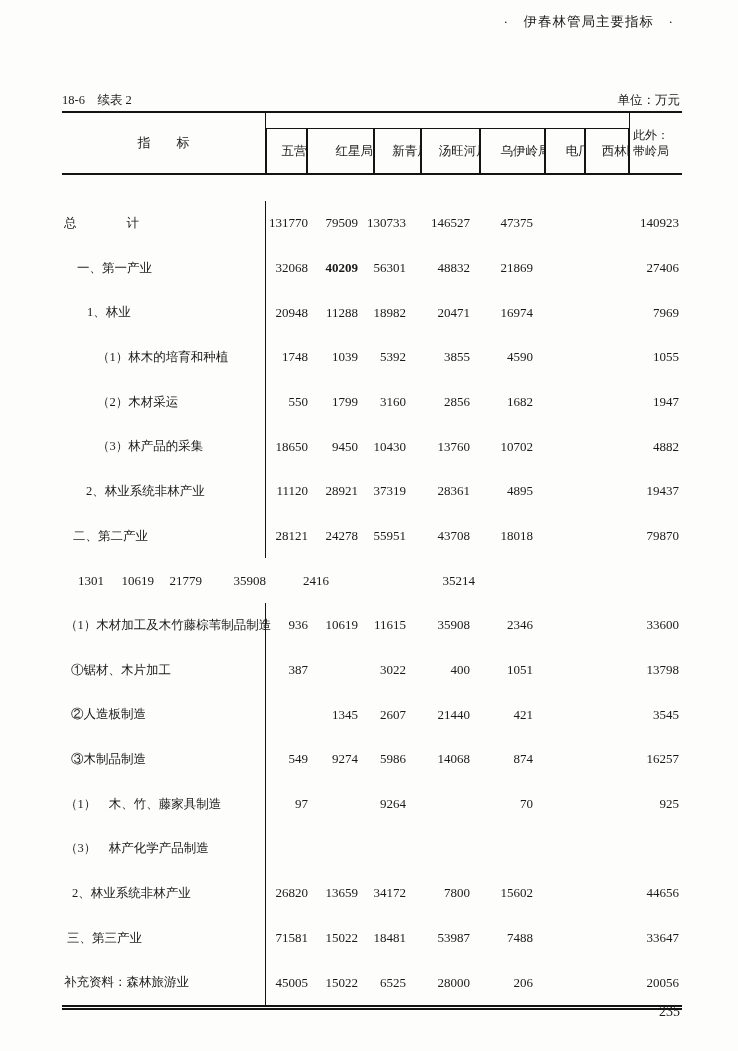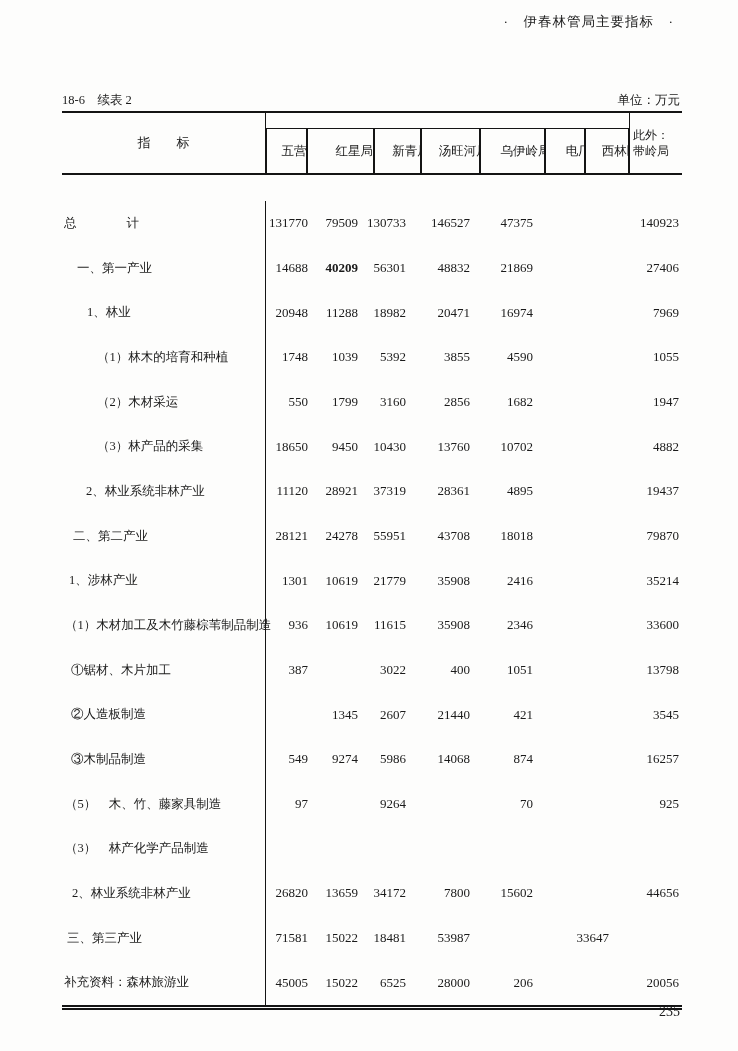--- a/index.html
+++ b/index.html
@@ -101,21 +101,21 @@
           <div class="vcell" style="width: 50px; padding-right: 1px;">79509</div>
           <div class="vcell" style="width: 49px; padding-right: 2px;">130733</div>
           <div class="vcell" style="width: 63px; padding-right: 1px;">146527</div>
           <div class="vcell" style="width: 70px; padding-right: 8px;">47375</div>
           <div class="vcell" style="width: 42px; padding-right: 0px;"></div>
           <div class="vcell" style="width: 46px; padding-right: 0px;"></div>
           <div class="vcell" style="width: 53px; padding-right: 3px;">140923</div>
         </div>
         <div class="trow">
           <div class="label-cell" style="padding-left: 15px;">一、第一产业</div>
-          <div class="vcell" style="width: 43px; padding-right: 1px;">14688</div>
+          <div class="vcell" style="width: 43px; padding-right: 1px;">32068</div>
           <div class="vcell" style="width: 50px; padding-right: 1px; font-weight: bold;">40209</div>
           <div class="vcell" style="width: 49px; padding-right: 2px;">56301</div>
           <div class="vcell" style="width: 63px; padding-right: 1px;">48832</div>
           <div class="vcell" style="width: 70px; padding-right: 8px;">21869</div>
           <div class="vcell" style="width: 42px; padding-right: 0px;"></div>
           <div class="vcell" style="width: 46px; padding-right: 0px;"></div>
           <div class="vcell" style="width: 53px; padding-right: 3px;">27406</div>
         </div>
         <div class="trow">
           <div class="label-cell" style="padding-left: 25px;">1、林业</div>
@@ -177,21 +177,20 @@
           <div class="vcell" style="width: 43px; padding-right: 1px;">28121</div>
           <div class="vcell" style="width: 50px; padding-right: 1px;">24278</div>
           <div class="vcell" style="width: 49px; padding-right: 2px;">55951</div>
           <div class="vcell" style="width: 63px; padding-right: 1px;">43708</div>
           <div class="vcell" style="width: 70px; padding-right: 8px;">18018</div>
           <div class="vcell" style="width: 42px; padding-right: 0px;"></div>
           <div class="vcell" style="width: 46px; padding-right: 0px;"></div>
           <div class="vcell" style="width: 53px; padding-right: 3px;">79870</div>
         </div>
         <div class="trow">
-          <div class="label-cell" style="padding-left: 7px;">1、涉林产业</div>
           <div class="vcell" style="width: 43px; padding-right: 1px;">1301</div>
           <div class="vcell" style="width: 50px; padding-right: 1px;">10619</div>
           <div class="vcell" style="width: 49px; padding-right: 2px;">21779</div>
           <div class="vcell" style="width: 63px; padding-right: 1px;">35908</div>
           <div class="vcell" style="width: 70px; padding-right: 8px;">2416</div>
           <div class="vcell" style="width: 42px; padding-right: 0px;"></div>
           <div class="vcell" style="width: 46px; padding-right: 0px;"></div>
           <div class="vcell" style="width: 53px; padding-right: 3px;">35214</div>
         </div>
         <div class="trow">
@@ -232,21 +231,21 @@
           <div class="vcell" style="width: 43px; padding-right: 1px;">549</div>
           <div class="vcell" style="width: 50px; padding-right: 1px;">9274</div>
           <div class="vcell" style="width: 49px; padding-right: 2px;">5986</div>
           <div class="vcell" style="width: 63px; padding-right: 1px;">14068</div>
           <div class="vcell" style="width: 70px; padding-right: 8px;">874</div>
           <div class="vcell" style="width: 42px; padding-right: 0px;"></div>
           <div class="vcell" style="width: 46px; padding-right: 0px;"></div>
           <div class="vcell" style="width: 53px; padding-right: 3px;">16257</div>
         </div>
         <div class="trow">
-          <div class="label-cell" style="padding-left: 3px;">（5）　木、竹、藤家具制造</div>
+          <div class="label-cell" style="padding-left: 3px;">（1）　木、竹、藤家具制造</div>
           <div class="vcell" style="width: 43px; padding-right: 1px;">97</div>
           <div class="vcell" style="width: 50px; padding-right: 1px;"></div>
           <div class="vcell" style="width: 49px; padding-right: 2px;">9264</div>
           <div class="vcell" style="width: 63px; padding-right: 1px;"></div>
           <div class="vcell" style="width: 70px; padding-right: 8px;">70</div>
           <div class="vcell" style="width: 42px; padding-right: 0px;"></div>
           <div class="vcell" style="width: 46px; padding-right: 0px;"></div>
           <div class="vcell" style="width: 53px; padding-right: 3px;">925</div>
         </div>
         <div class="trow">
@@ -270,20 +269,21 @@
           <div class="vcell" style="width: 42px; padding-right: 0px;"></div>
           <div class="vcell" style="width: 46px; padding-right: 0px;"></div>
           <div class="vcell" style="width: 53px; padding-right: 3px;">44656</div>
         </div>
         <div class="trow">
           <div class="label-cell" style="padding-left: 5px;">三、第三产业</div>
           <div class="vcell" style="width: 43px; padding-right: 1px;">71581</div>
           <div class="vcell" style="width: 50px; padding-right: 1px;">15022</div>
           <div class="vcell" style="width: 49px; padding-right: 2px;">18481</div>
           <div class="vcell" style="width: 63px; padding-right: 1px;">53987</div>
+          <div class="vcell" style="width: 70px; padding-right: 8px;">7488</div>
           <div class="vcell" style="width: 42px; padding-right: 0px;"></div>
           <div class="vcell" style="width: 46px; padding-right: 0px;"></div>
           <div class="vcell" style="width: 53px; padding-right: 3px;">33647</div>
         </div>
         <div class="trow">
           <div class="label-cell" style="padding-left: 2px;">补充资料：森林旅游业</div>
           <div class="vcell" style="width: 43px; padding-right: 1px;">45005</div>
           <div class="vcell" style="width: 50px; padding-right: 1px;">15022</div>
           <div class="vcell" style="width: 49px; padding-right: 2px;">6525</div>
           <div class="vcell" style="width: 63px; padding-right: 1px;">28000</div>

